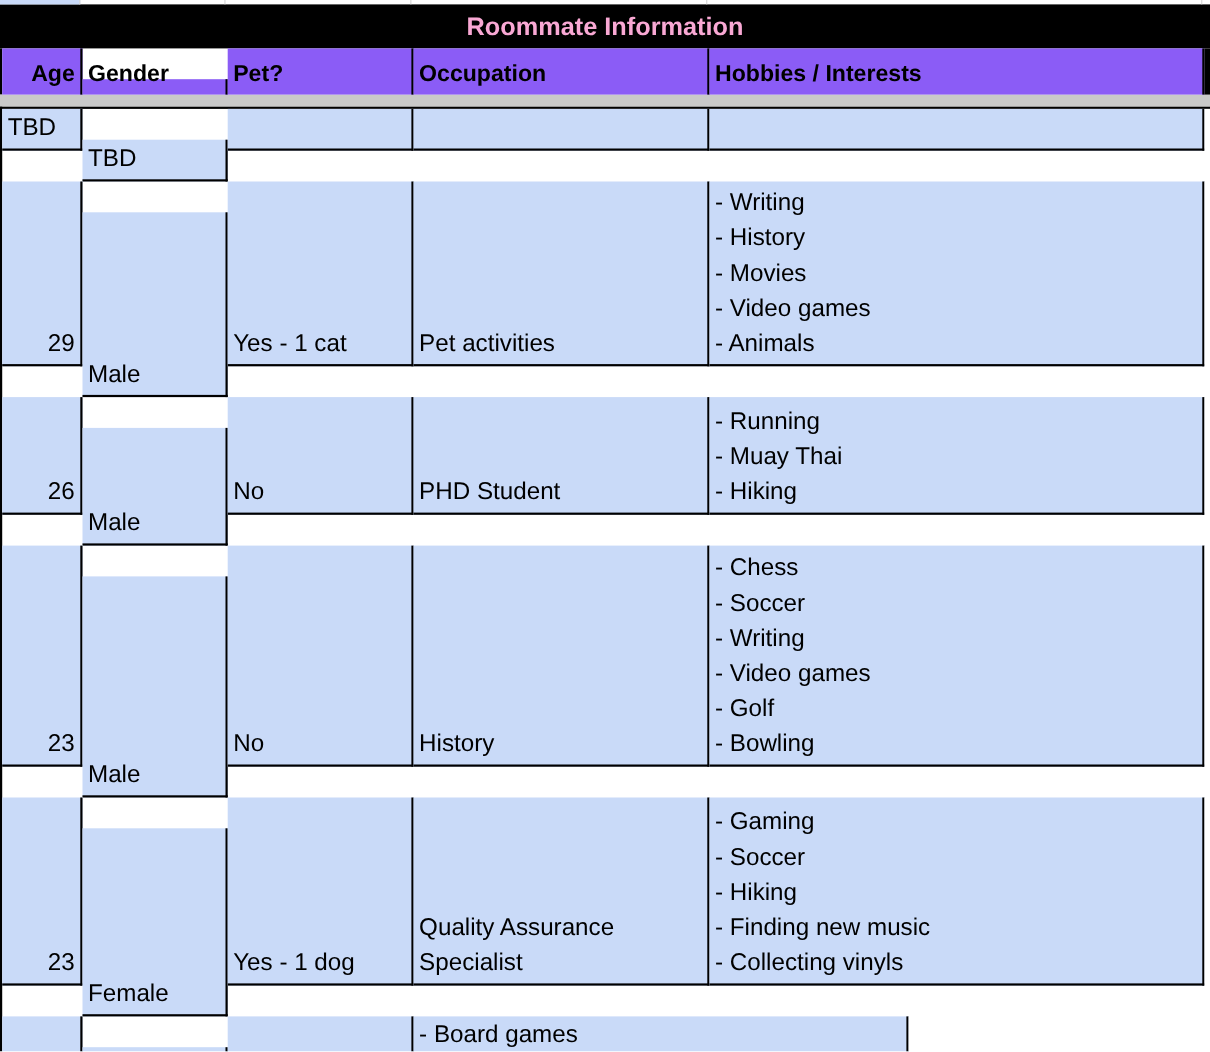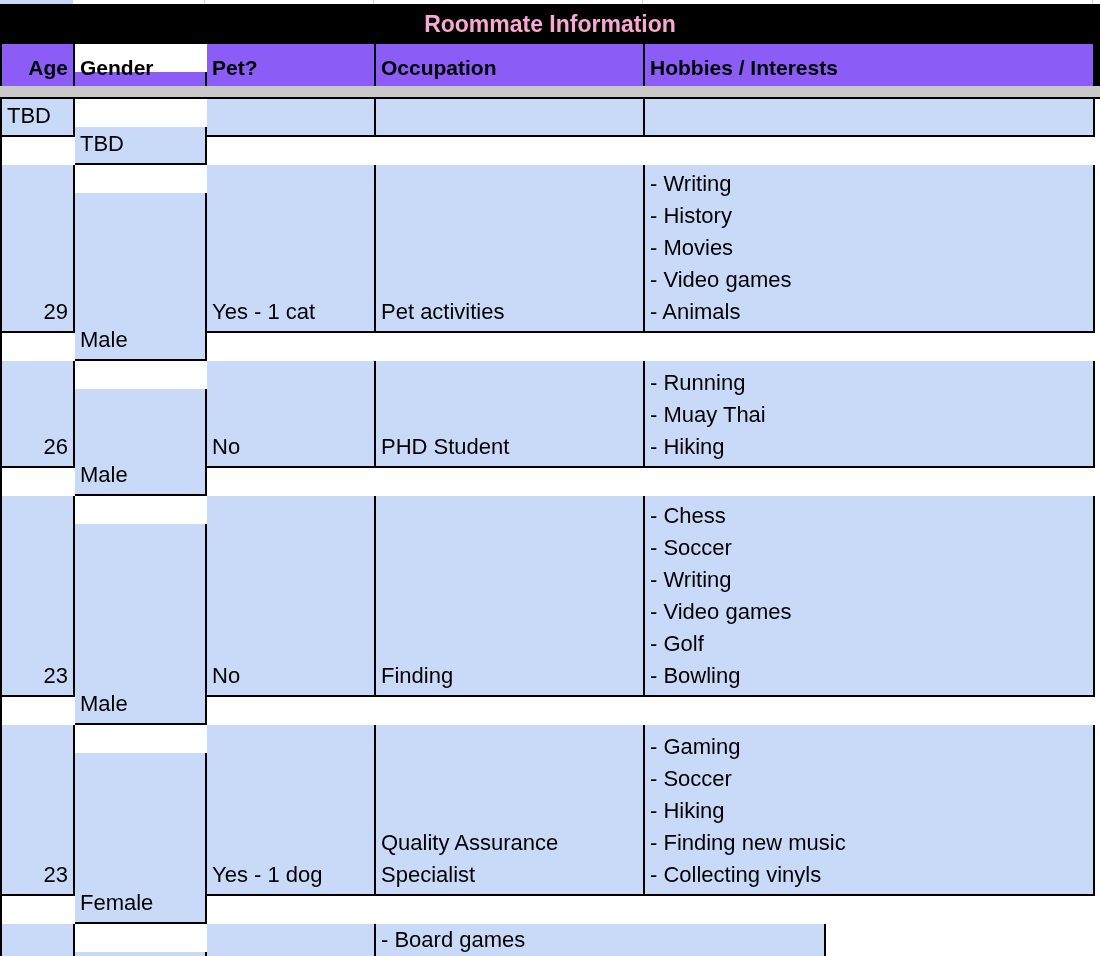--- a/index.html
+++ b/index.html
@@ -192,21 +192,21 @@
       <div class="cell c-age rh3">
           <span>23</span>
         </div>
       <div class="cell c-gender rh3">
           <span>Male</span>
         </div>
       <div class="cell c-pet rh3">
           <span>No</span>
         </div>
       <div class="cell c-occ rh3">
-          <span>Finding</span>
+          <span>History</span>
         </div>
       <div class="cell c-hob rh3">
           <span>- Chess
 - Soccer
 - Writing
 - Video games
 - Golf
 - Bowling</span>
         </div>
       <div class="rgutter"></div>

